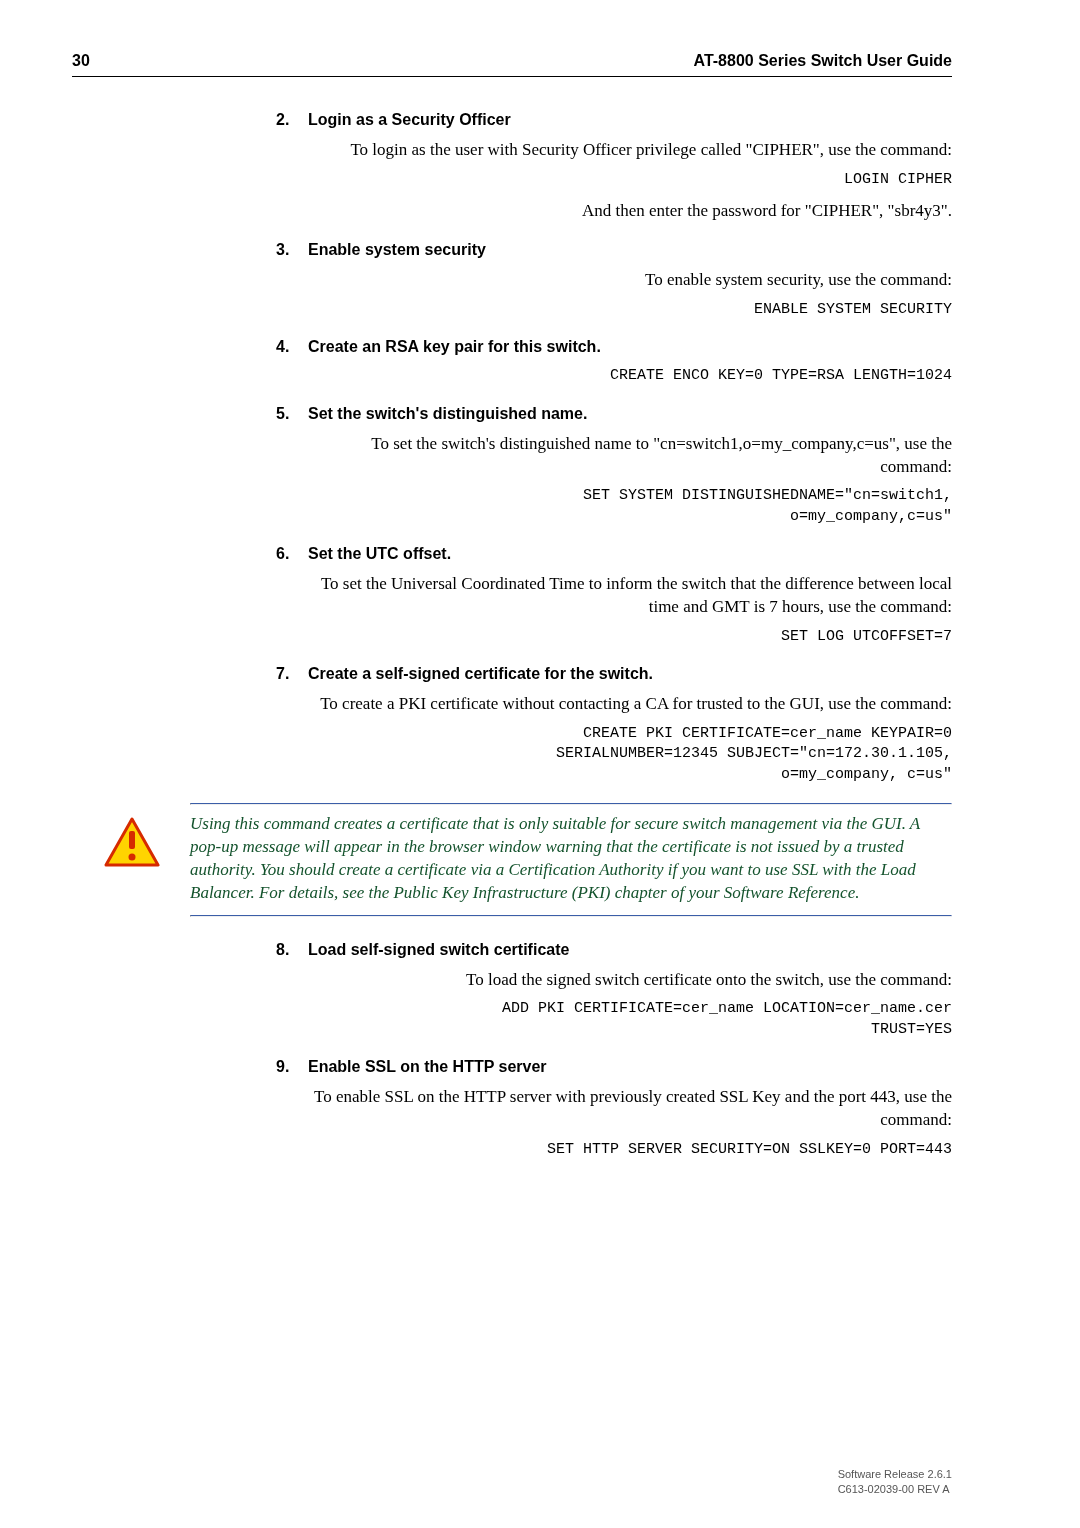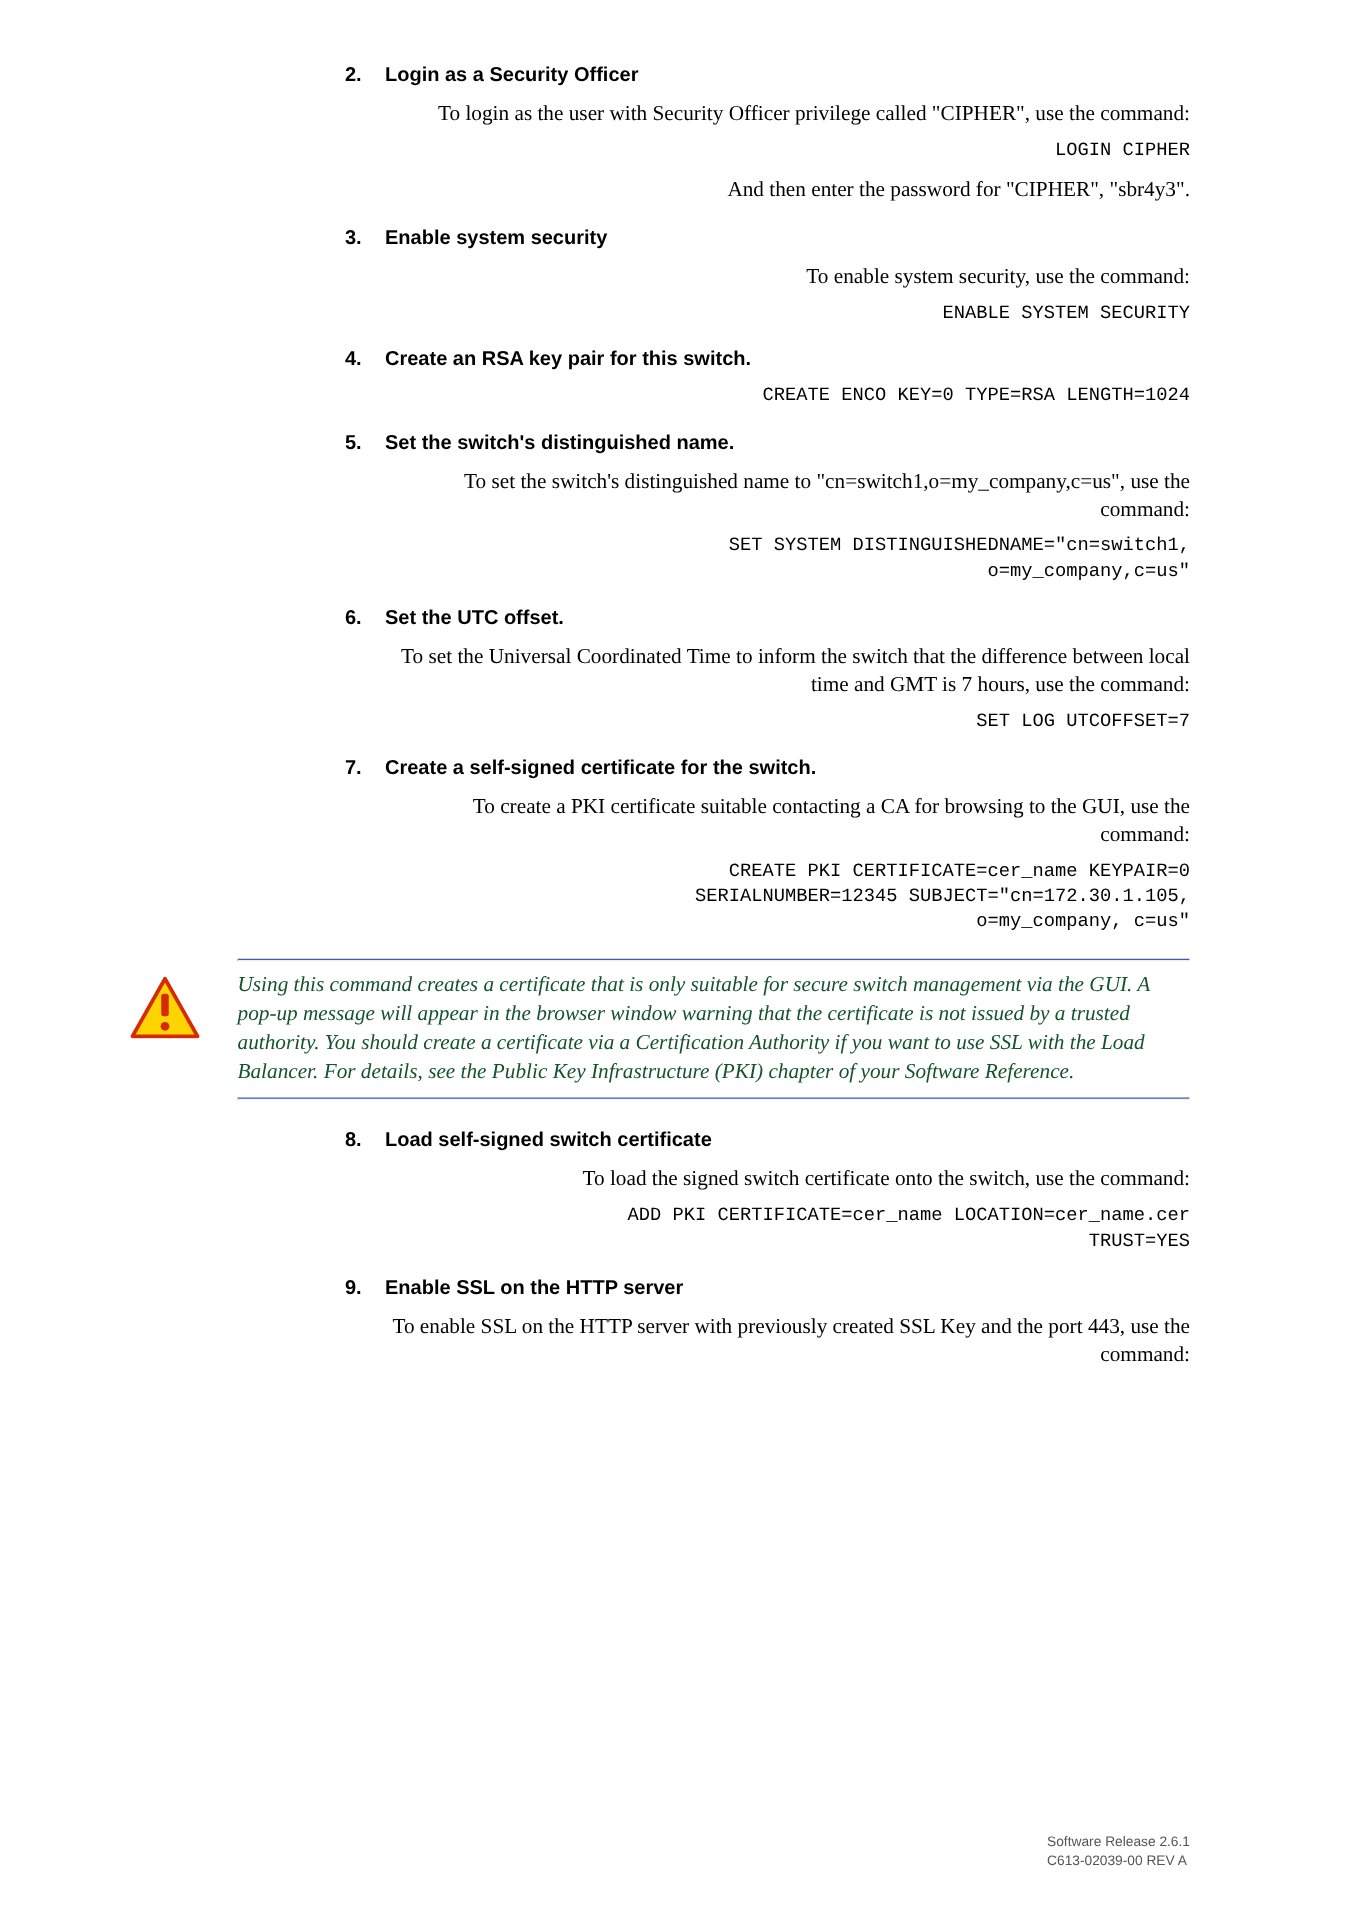--- a/index.html
+++ b/index.html
@@ -102,20 +102,24 @@
     font-size: 11px;
     color: #555;
     line-height: 1.3;
   }
 </style>
 </head>
 <body>
 
 <div class="page">
 
+  <div class="header-row">
+    <span class="page-num">30</span>
+    <span class="doc-title">AT-8800 Series Switch User Guide</span>
+  </div>
 
   <div class="content">
 
     <div class="step">
       <div class="step-head">
         <span class="step-num">2.</span>
         <span>Login as a Security Officer</span>
       </div>
       <div class="step-body">
         <p>To login as the user with Security Officer privilege called "CIPHER", use the command:</p>
@@ -167,21 +171,21 @@
         <div class="code">SET LOG UTCOFFSET=7</div>
       </div>
     </div>
 
     <div class="step">
       <div class="step-head">
         <span class="step-num">7.</span>
         <span>Create a self-signed certificate for the switch.</span>
       </div>
       <div class="step-body">
-        <p>To create a PKI certificate suitable contacting a CA for browsing to the GUI, use the command:</p>
+        <p>To create a PKI certificate without contacting a CA for trusted to the GUI, use the command:</p>
         <div class="code">CREATE PKI CERTIFICATE=cer_name KEYPAIR=0
     SERIALNUMBER=12345 SUBJECT="cn=172.30.1.105,
     o=my_company, c=us"</div>
       </div>
     </div>
 
   </div>
 
   <div class="warning-block">
     <hr class="warning-rule">
@@ -212,20 +216,21 @@
       </div>
     </div>
 
     <div class="step">
       <div class="step-head">
         <span class="step-num">9.</span>
         <span>Enable SSL on the HTTP server</span>
       </div>
       <div class="step-body">
         <p>To enable SSL on the HTTP server with previously created SSL Key and the port 443, use the command:</p>
+        <div class="code">SET HTTP SERVER SECURITY=ON SSLKEY=0 PORT=443</div>
       </div>
     </div>
 
   </div>
 
   <div class="footer">
     <div>Software Release 2.6.1</div>
     <div>C613-02039-00 REV A</div>
   </div>
 

